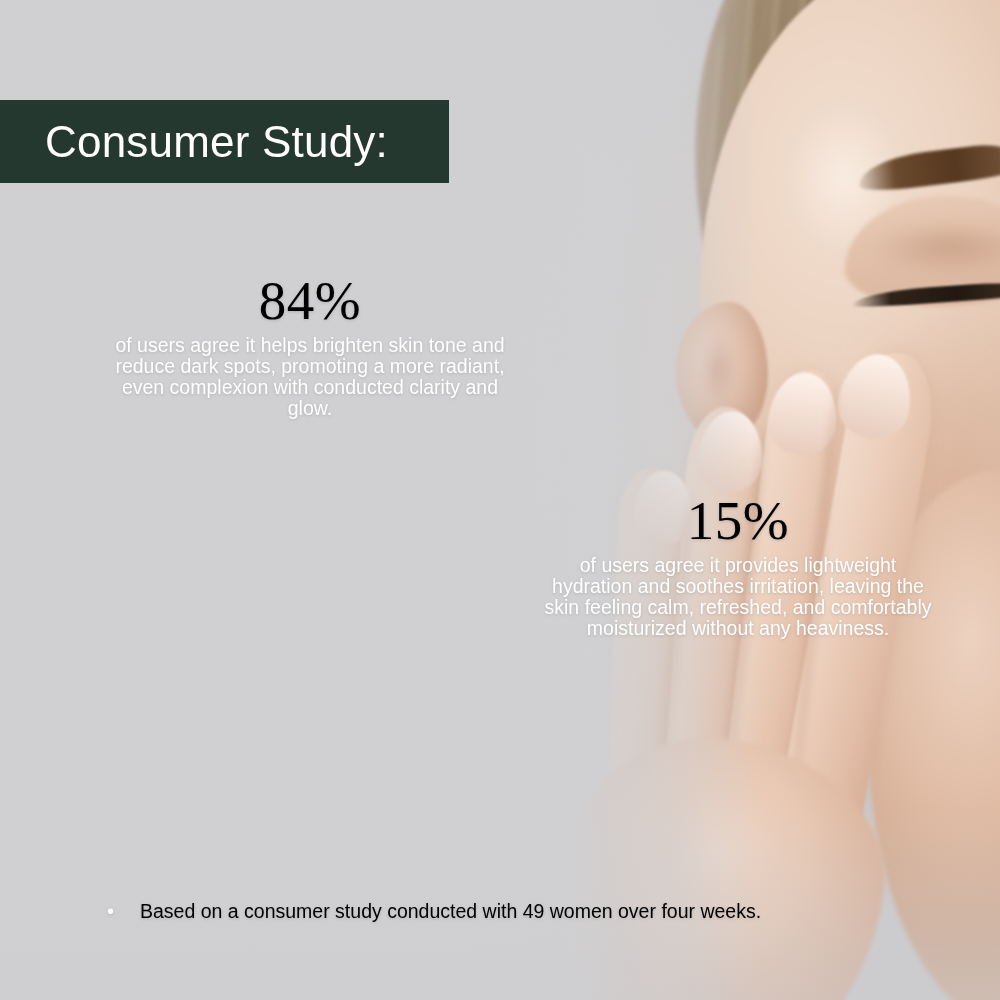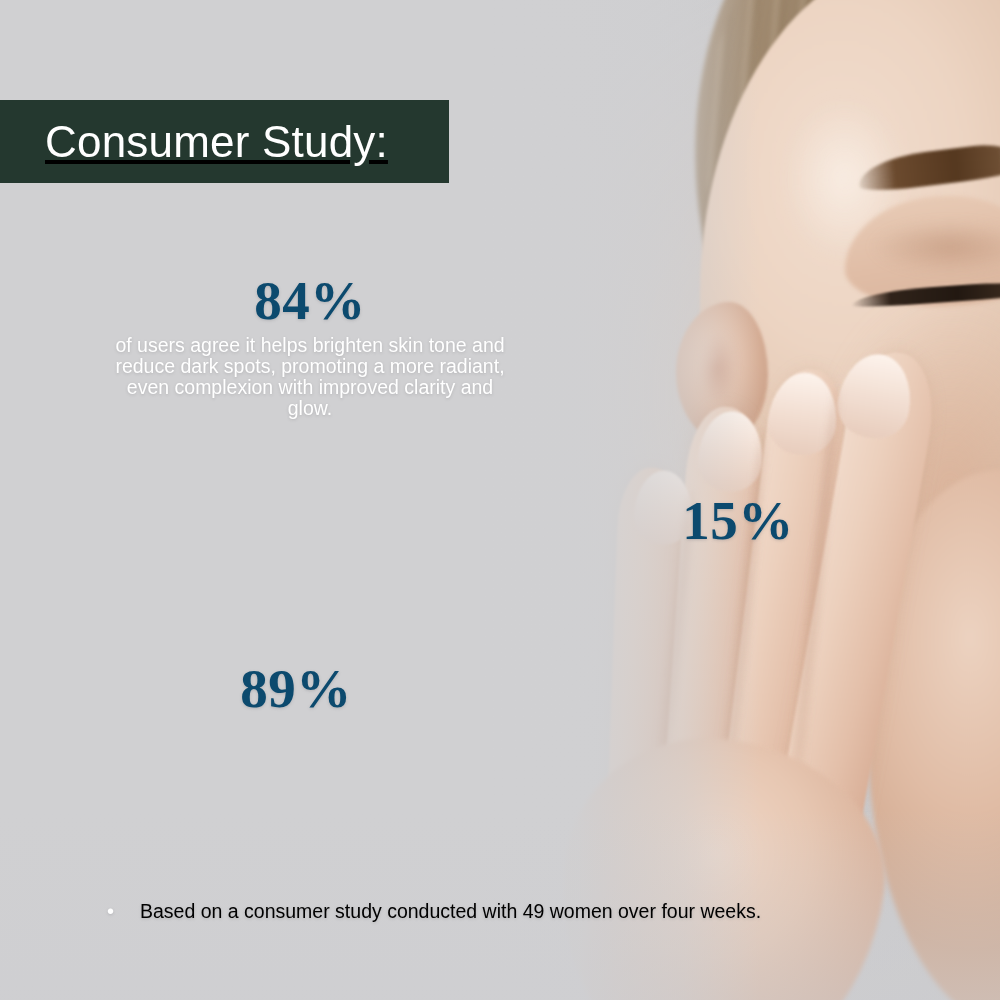--- a/index.html
+++ b/index.html
@@ -268,43 +268,42 @@
   
   .title-banner {
     position: absolute;
     left: 0;
     top: 100px;
     width: 449px;
     height: 83px;
     background: #24382f;
     display: flex;
     align-items: center;
-    text-decoration: underline;
   }
   .title-text {
     color: #ffffff;
     font-size: 44px;
     font-weight: 400;
     letter-spacing: 0.2px;
     margin-left: 45px;
     white-space: nowrap;
     font-family: "Liberation Sans", sans-serif;
   }
 
   
   .stat {
     position: absolute;
     text-align: center;
   }
   .stat-number {
     font-family: "Liberation Serif", serif;
-    color: #0c4a6e;
+    color: #000000;
     font-size: 55px;
     line-height: 1.05;
-    font-weight: 700;
+    font-weight: 400;
     letter-spacing: 0.5px;
     text-shadow: 0 1px 3px rgba(120,120,125,0.35);
   }
   .stat-body {
     font-family: "Liberation Sans", sans-serif;
     color: #ffffff;
     font-size: 19.5px;
     line-height: 21px;
     font-weight: 400;
     margin-top: 5px;
@@ -387,29 +386,29 @@
     <div class="photo-fade-left"></div>
     <div class="photo-fade-bottom"></div>
   </div>
 
   <div class="title-banner">
     <div class="title-text">Consumer Study:</div>
   </div>
 
   <div class="stat" id="stat-1">
     <div class="stat-number">84%</div>
-    <div class="stat-body">of users agree it helps brighten skin tone and reduce dark spots, promoting a more radiant, even complexion with improved clarity and glow.</div>
+    <div class="stat-body">of users agree it helps brighten skin tone and reduce dark spots, promoting a more radiant, even complexion with conducted clarity and glow.</div>
   </div>
 
   <div class="stat" id="stat-2">
     <div class="stat-number">15%</div>
+    <div class="stat-body">of users agree it provides lightweight hydration and soothes irritation, leaving the skin feeling calm, refreshed, and comfortably moisturized without any heaviness.</div>
   </div>
 
   <div class="stat" id="stat-3">
-    <div class="stat-number">89%</div>
   </div>
 
   <div class="footnote">
     <div class="footnote-bullet">•</div>
     <div class="footnote-text">Based on a consumer study conducted with 49 women over four weeks.</div>
   </div>
 
 </div>
 
 </body></html>

